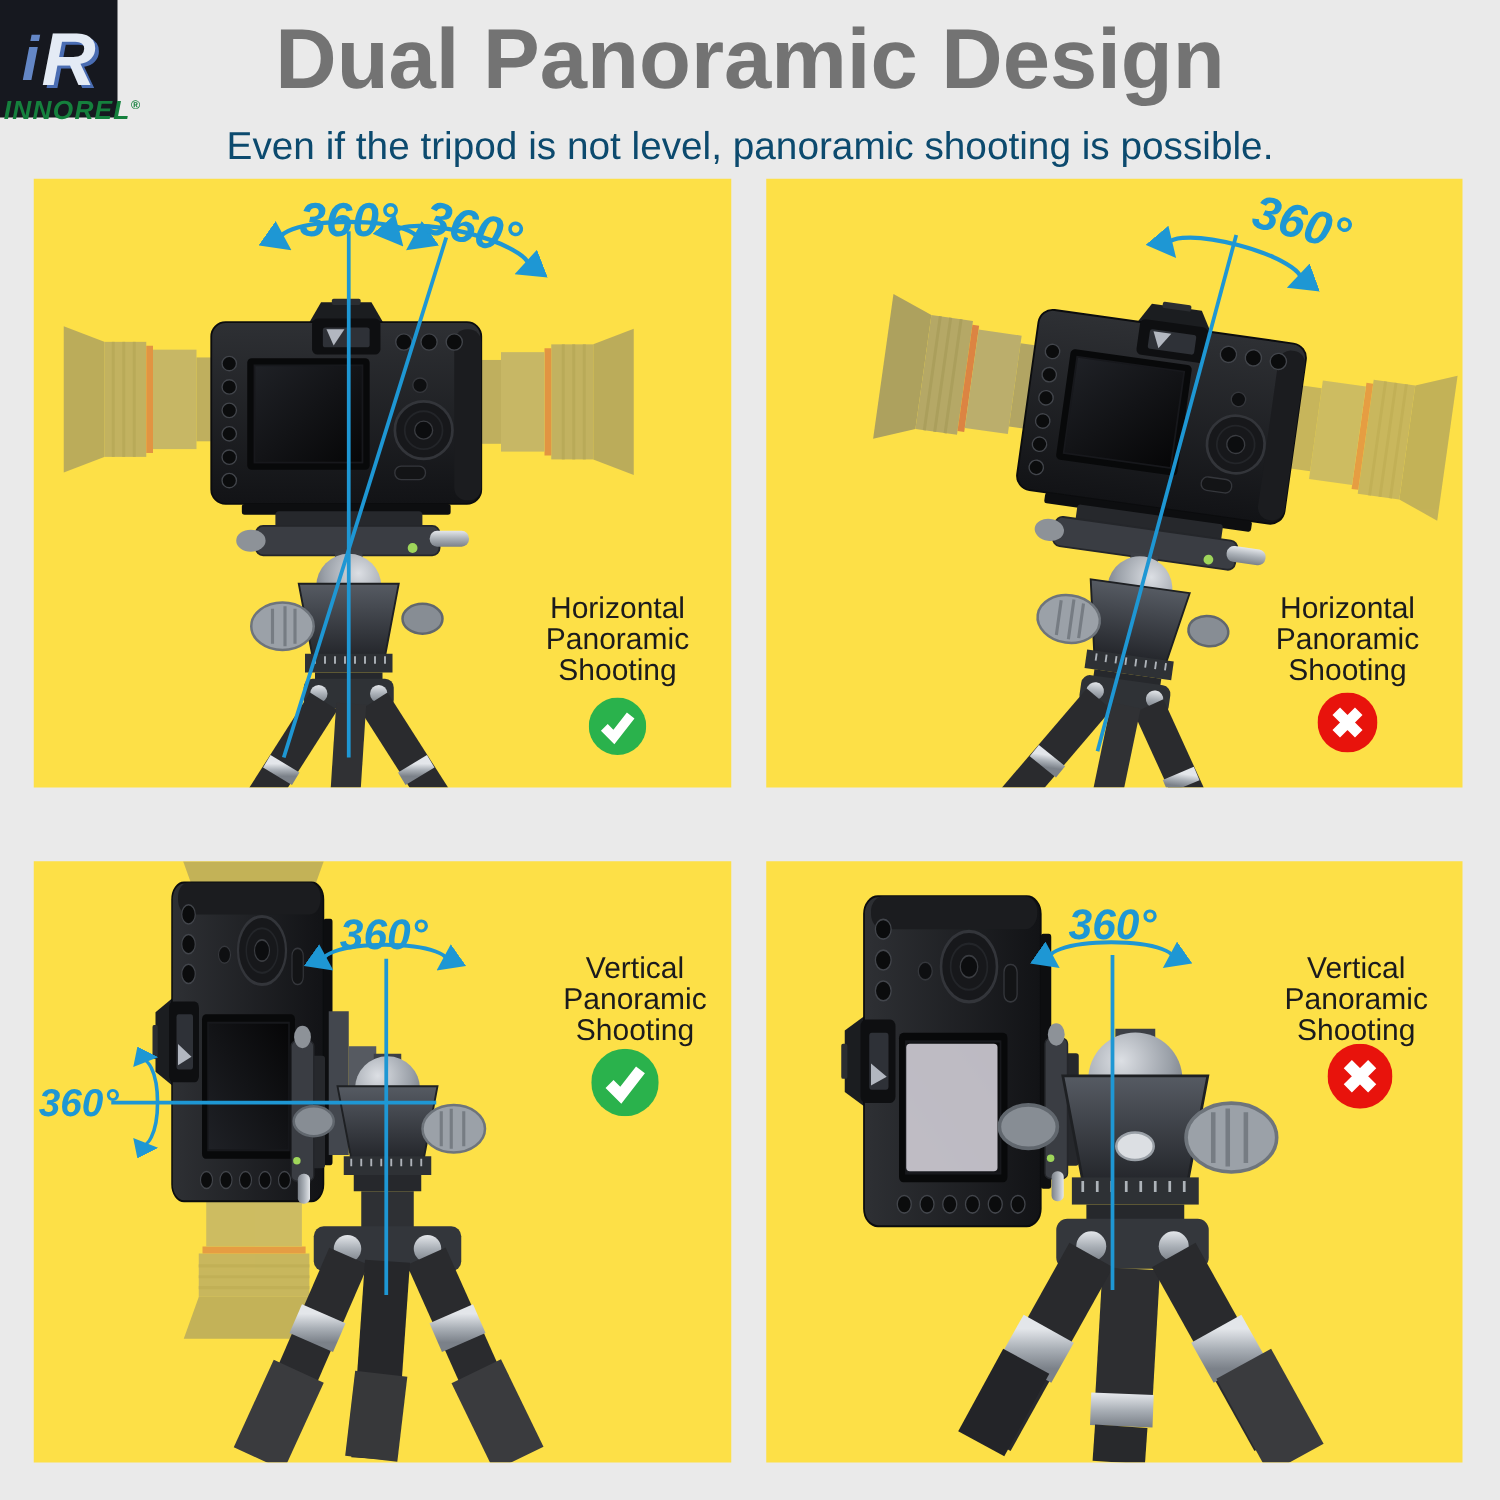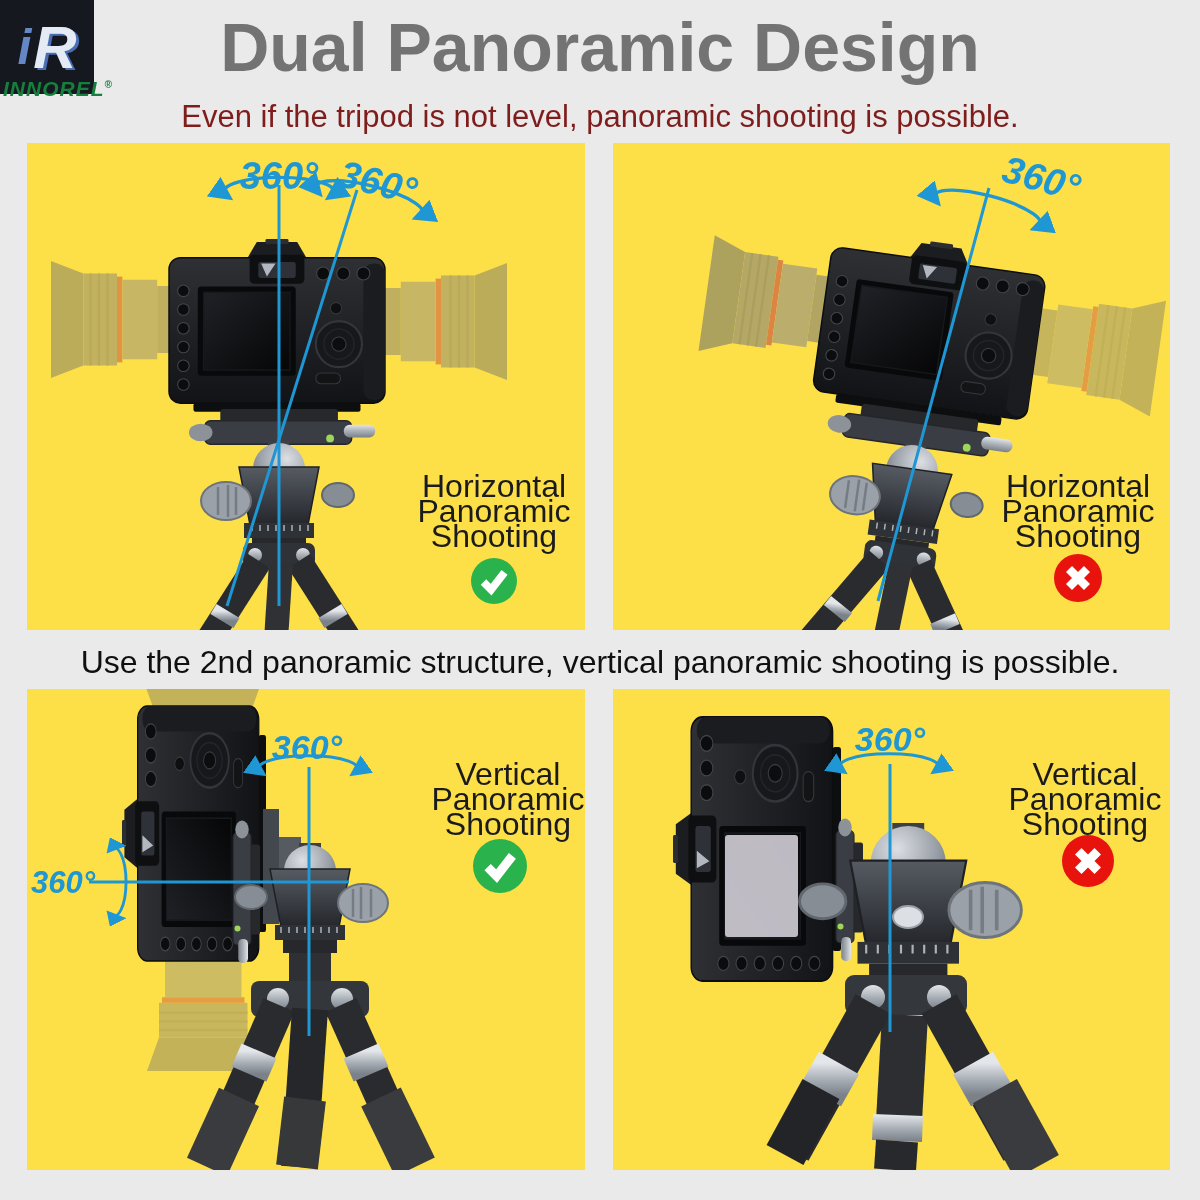--- a/index.html
+++ b/index.html
@@ -8,30 +8,30 @@
   
   .logo-mark{position:absolute;left:0;top:0;width:94px;height:94px;background:#16181f;
              display:flex;align-items:center;justify-content:center;}
   .mi{font-style:italic;font-weight:700;font-size:50px;color:#6487c6;}
   .mr{font-style:italic;font-weight:700;font-size:60px;color:#e4ebf5;text-shadow:3px 2px 0 #4a6db3;margin-left:2px;}
   .logo-word{position:absolute;left:3px;top:77px;font-style:italic;font-weight:700;font-size:21px;
              letter-spacing:1px;color:#15803d;white-space:nowrap;}
   .logo-word sup{font-size:10px;}
   .title{position:absolute;left:0;top:8px;width:100%;text-align:center;font-size:68px;font-weight:600;
          color:#737373;}
-  .subtitle{position:absolute;left:0;top:99px;width:100%;text-align:center;font-size:31px;color:#7f1d1d;}
+  .subtitle{position:absolute;left:0;top:99px;width:100%;text-align:center;font-size:31px;color:#0c4a6e;}
   .midcap{position:absolute;left:0;top:644px;width:100%;text-align:center;font-size:32px;color:#101010;}
   
   .panel{position:absolute;background:#fde047;overflow:hidden;}
   #p-tl{left:27px;top:143px;width:558px;height:487px;}
   #p-tr{left:613px;top:143px;width:557px;height:487px;}
   #p-bl{left:27px;top:689px;width:558px;height:481px;}
   #p-br{left:613px;top:689px;width:557px;height:481px;}
   .illus{position:absolute;left:0;top:0;}
-  .caption{position:absolute;text-align:center;font-size:32px;line-height:25px;font-weight:500;color:#1b1b1d;}
+  .caption{position:absolute;text-align:center;font-size:24px;line-height:25px;font-weight:500;color:#1b1b1d;}
   .status{position:absolute;}
   .rot-label{font-family:"Liberation Sans",sans-serif;font-style:italic;font-weight:700;fill:#1e97d4;}
   .defs-holder{position:absolute;width:0;height:0;overflow:hidden;}
 </style>
 </head>
 <body>
 
 <svg class="defs-holder" aria-hidden="true">
   <defs>
     <linearGradient id="g-body" x1="0" y1="0" x2="0" y2="1">
@@ -192,21 +192,20 @@
       <div>Shooting</div>
     </div>
     <div class="status" style="left:441px;top:411px;">
       <svg width="48" height="48" viewBox="0 0 48 48">
         <circle cx="24" cy="24" r="24" fill="#e8130c"></circle>
         <path d="M15,15 L33,33 M33,15 L15,33" stroke="#ffffff" stroke-width="8.5"></path>
       </svg>
     </div>
   </section>
 
-  <div class="midcap">Use the 2nd panoramic structure, vertical panoramic shooting is possible.</div>
 
   <section class="panel" id="p-bl">
     <svg class="illus" width="558" height="481" viewBox="0 0 558 481">
       <use href="#lens-ghost" opacity="0.4" transform="translate(232,0) rotate(90) scale(0.62,0.75)"></use>
       <use href="#lens-ghost" opacity="0.4" transform="translate(120,382) rotate(-90) scale(0.62,0.75)"></use>
       <use href="#camera-back" transform="translate(95,272) rotate(-90) scale(0.85,0.60)"></use>
       <rect x="236" y="120" width="16" height="115" fill="#43474e"></rect>
       <rect x="252" y="148" width="22" height="85" fill="#565a61"></rect>
       <use href="#qr-clamp" transform="translate(233,130) rotate(90) scale(0.75)"></use>
       <use href="#ballhead-core" transform="translate(198,154)"></use>

